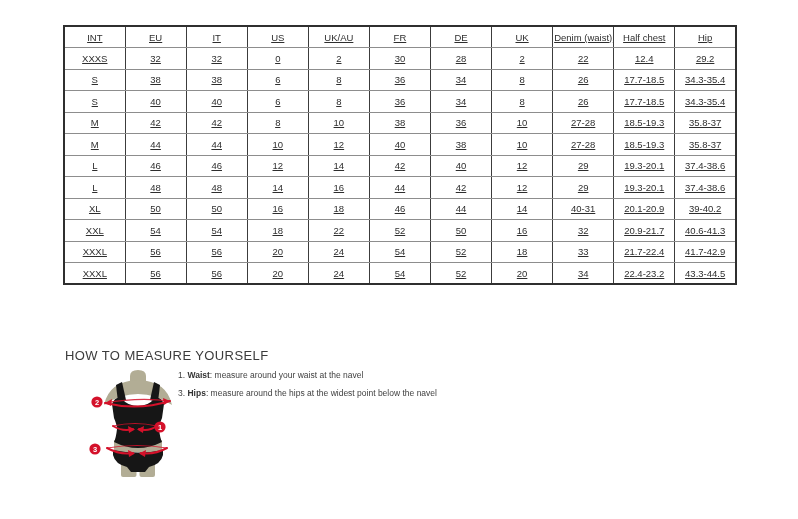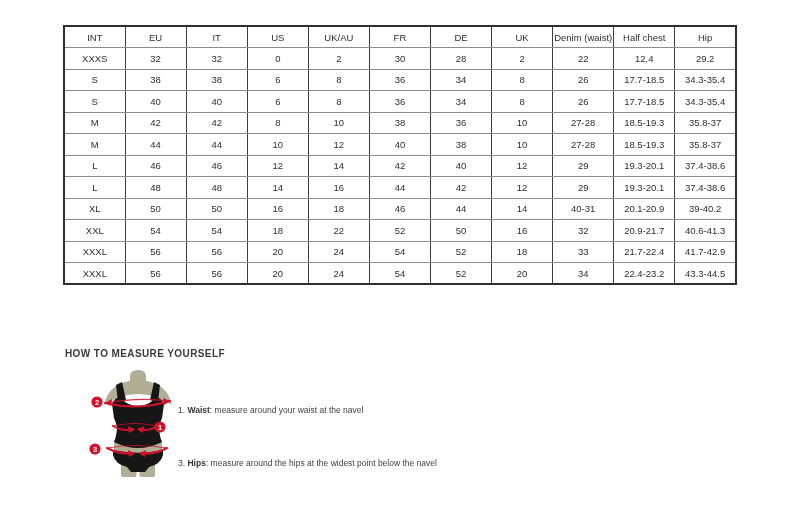--- a/index.html
+++ b/index.html
@@ -16,20 +16,21 @@
   
   .size-table {
     position: absolute;
     left: 63px;
     top: 25px;
     width: 674px;
     border-collapse: collapse;
     table-layout: fixed;
     font-size: 9.5px;
     color: #2e2e2e;
+    text-decoration: underline;
   }
   .size-table th, .size-table td {
     border-left: 1px solid #3c3c3c;
     border-right: 1px solid #3c3c3c;
     border-top: 1px solid #8d8d8d;
     border-bottom: 1px solid #8d8d8d;
     text-align: center;
     vertical-align: middle;
     height: 21.5px;
     font-weight: 400;
@@ -37,37 +38,36 @@
     overflow: hidden;
     padding: 0 1px;
   }
   .size-table { border: 2px solid #2f2f2f; }
 
   
   .measure-heading {
     position: absolute;
     left: 65px;
     top: 348px;
-    font-size: 10px;
-    font-weight: bold;
+    font-size: 13px;
+    font-weight: normal;
     letter-spacing: 0.4px;
     color: #3b3b3b;
   }
   .measure-steps {
     position: absolute;
     left: 178px;
     top: 367px;
     font-size: 8.5px;
     color: #3f3f3f;
   }
   .measure-step {
     height: 17.6px;
     line-height: 17.6px;
     white-space: nowrap;
-    margin-top: 35px;
   }
   .measure-step b { color: #333333; }
 
   .figure-wrap {
     position: absolute;
     left: 76px;
     top: 370px;
     width: 104px;
     height: 112px;
   }

